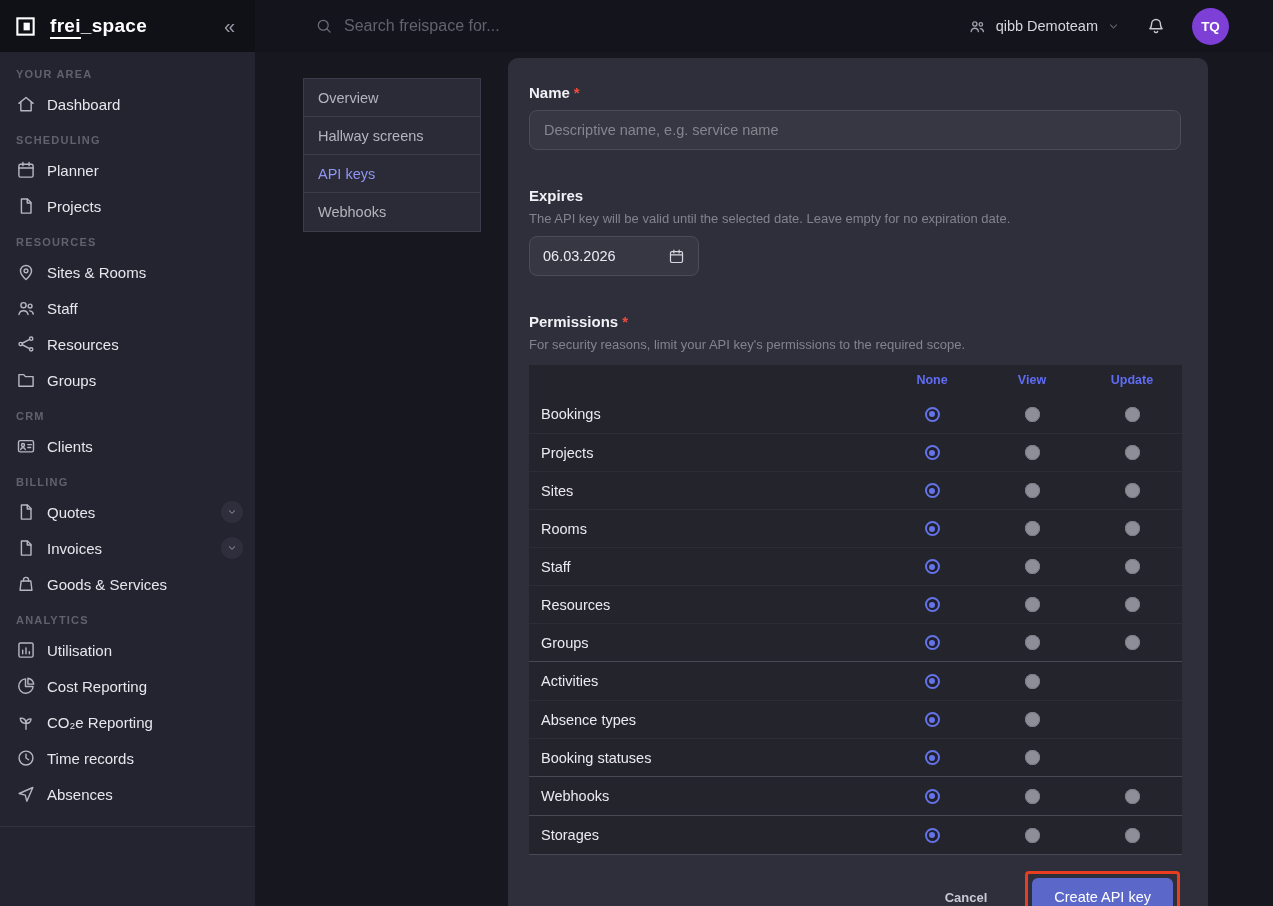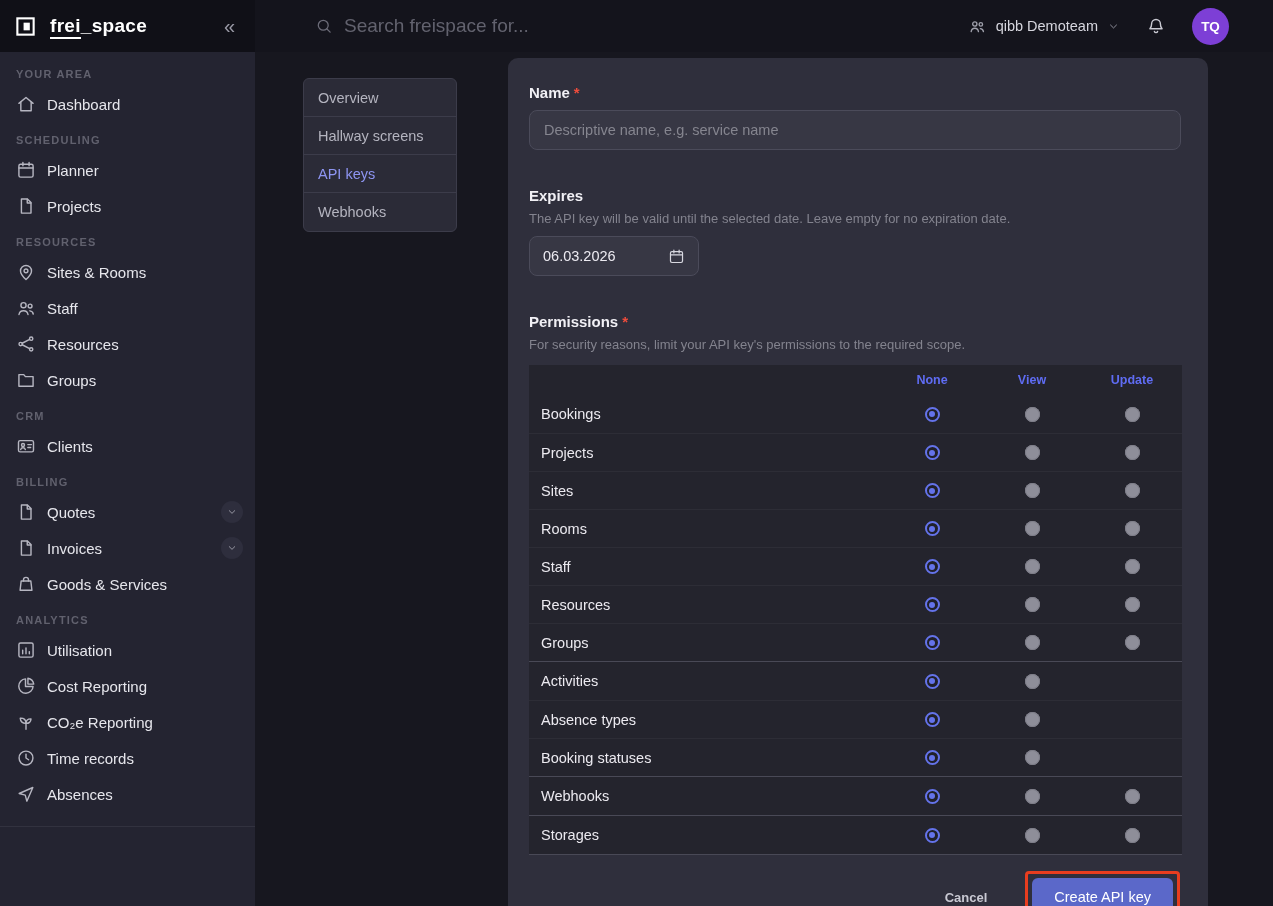--- a/index.html
+++ b/index.html
@@ -13,21 +13,21 @@
   .brand-area{width:255px;height:100%;display:flex;align-items:center;
     justify-content:space-between;padding:0 20px 0 14px;background:#101017;flex:none}
   .logo{display:flex;align-items:center;gap:13px;cursor:pointer}
   .logo-icon{width:23px;height:23px;display:flex}
   .brand-text{color:#fff;font-size:19px;font-weight:700;letter-spacing:.3px}
   .brand-prefix{border-bottom:2px solid #fff;padding-bottom:1px}
   .collapse{color:#9a9aa6;font-size:20px;cursor:pointer;line-height:1}
   .search{display:flex;align-items:center;gap:11px;margin-left:60px}
   .search-ic{width:18px;height:18px;color:#6c6c78;display:inline-flex}
   .search input{background:transparent;border:none;outline:none;color:#cfcfd8;
-    font-size:19px;width:320px}
+    font-size:16px;width:320px}
   .search input::placeholder{color:#62626e}
   .top-right{margin-left:auto;display:flex;align-items:center;gap:26px;padding-right:44px}
   .team{display:flex;align-items:center;gap:9px;color:#d6d6de;font-size:14.5px;cursor:pointer}
   .t-ic{width:19px;height:19px;color:#9fa0ab;display:inline-flex}
   .chev{width:13px;height:13px;color:#9a9aa6;display:inline-flex}
   .bell{width:20px;height:20px;color:#c9c9d2;display:inline-flex;cursor:pointer}
   .avatar{width:37px;height:37px;border-radius:50%;background:#7d3fd6;color:#fff;
     font-weight:700;font-size:13.5px;display:flex;align-items:center;justify-content:center;cursor:pointer}
 
   
@@ -39,22 +39,22 @@
     color:#e6e6ec;font-size:15px;cursor:pointer;gap:11px}
   .side-icon{width:20px;height:20px;color:#b6b6c1;flex:none}
   .side-label{flex:1;white-space:nowrap}
   .side-chevron{width:22px;height:22px;border-radius:50%;background:#2e2e3d;
     display:flex;align-items:center;justify-content:center;color:#a8a8b4;flex:none}
   .side-chevron svg{width:12px;height:12px}
   .side-divider{border-top:1px solid #32323f;margin-top:14px}
 
   
   .main{position:absolute;top:52px;left:255px;right:0;bottom:0;background:#17171f}
-  .submenu{position:absolute;left:48px;top:26px;width:154px;background:#2b2b37;
-    border:1px solid #3c3c4a;border-radius:6px;overflow:hidden}
+  .submenu{position:absolute;left:48px;top:26px;width:178px;background:#2b2b37;
+    border:1px solid #3c3c4a;border-radius:0;overflow:hidden}
   .submenu-item{height:38px;display:flex;align-items:center;padding:0 14px;color:#b4b4bf;
     font-size:14.5px;cursor:pointer;border-bottom:1px solid #3c3c4a}
   .submenu-item:last-child{border-bottom:none}
   .submenu-item.active{color:#8e95f2}
 
   .card{position:absolute;left:253px;top:6px;width:700px;height:848px;background:#2f2f3c;
     border-radius:10px 10px 0 0;padding:26px 26px 0 21px;overflow:hidden}
   .field-label{color:#f1f0f5;font-size:15px;font-weight:700}
   .req{color:var(--required-mark,#ee4c3c);margin-left:4px}
   .text-input{margin-top:9px;width:652px;height:40px;background:#373744;

